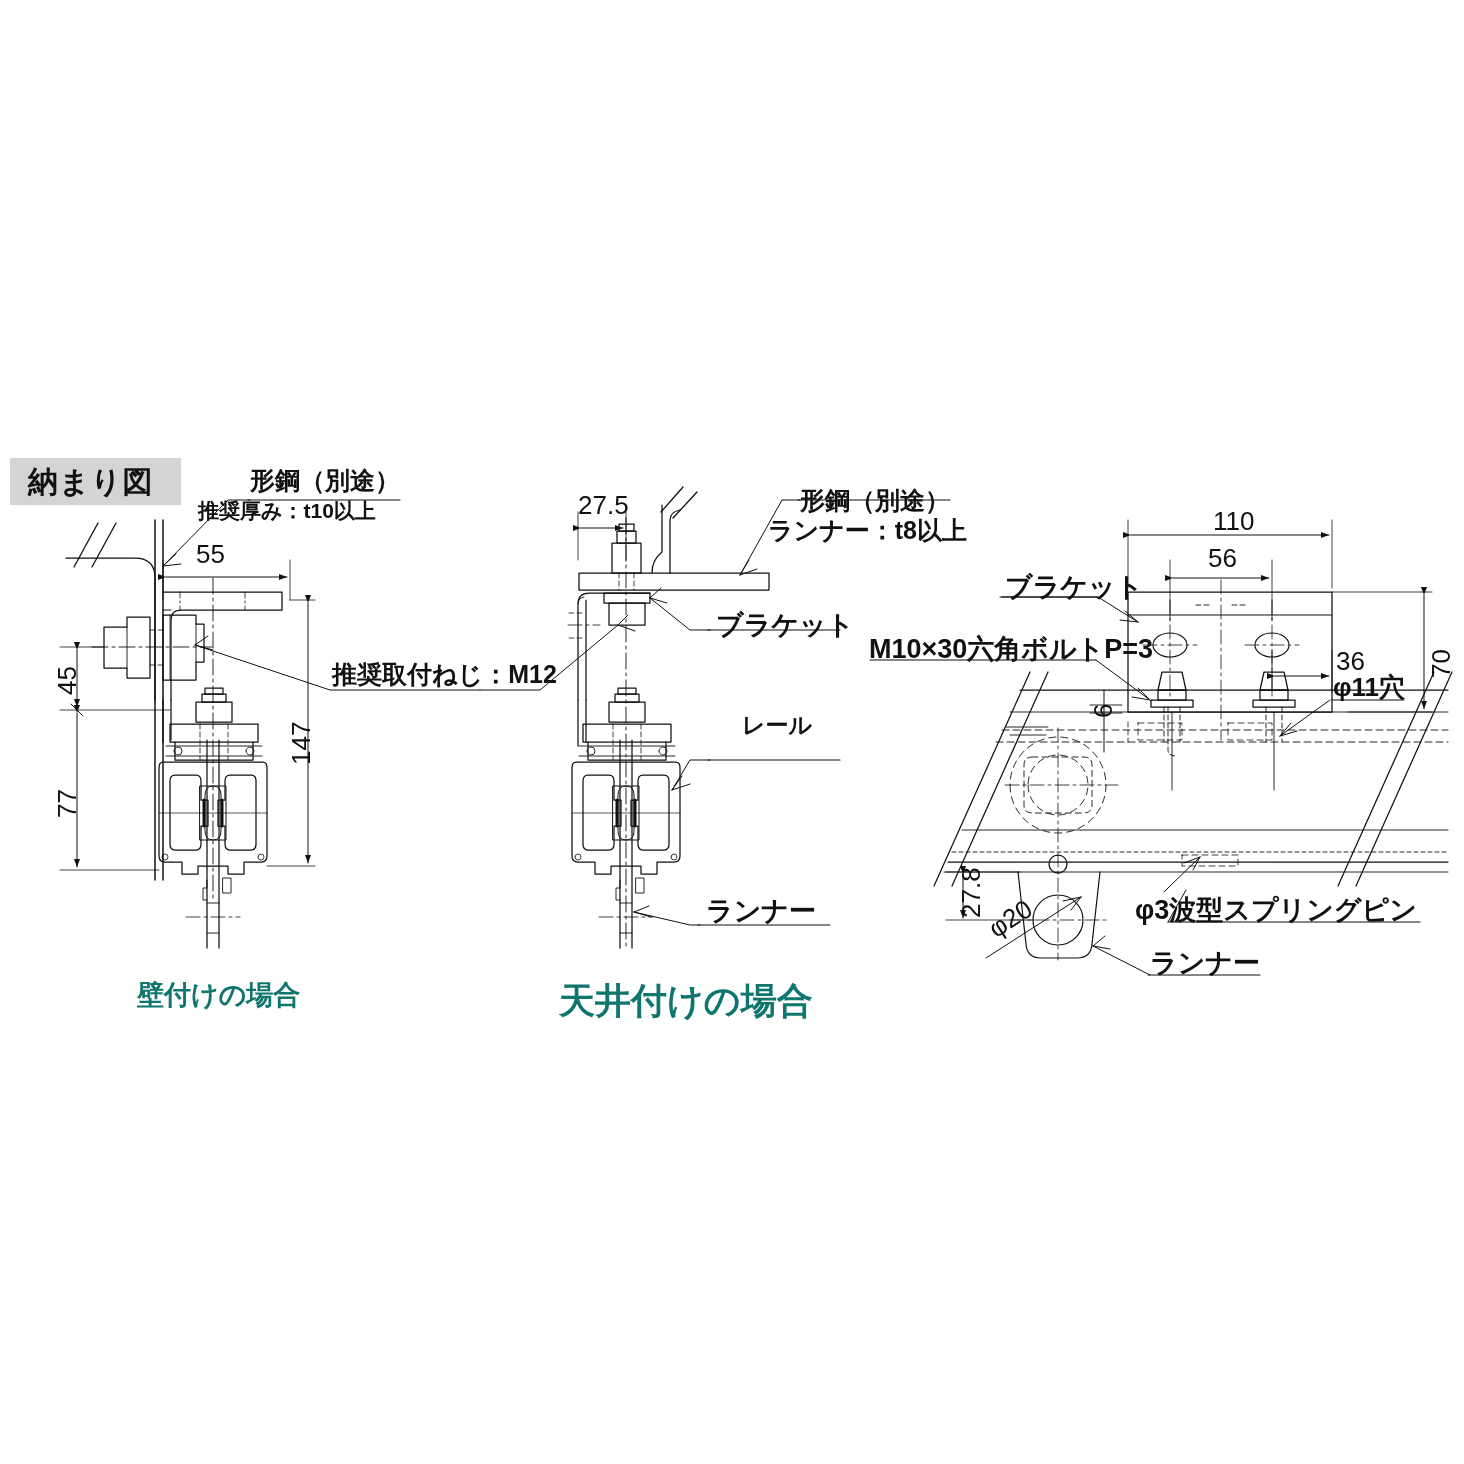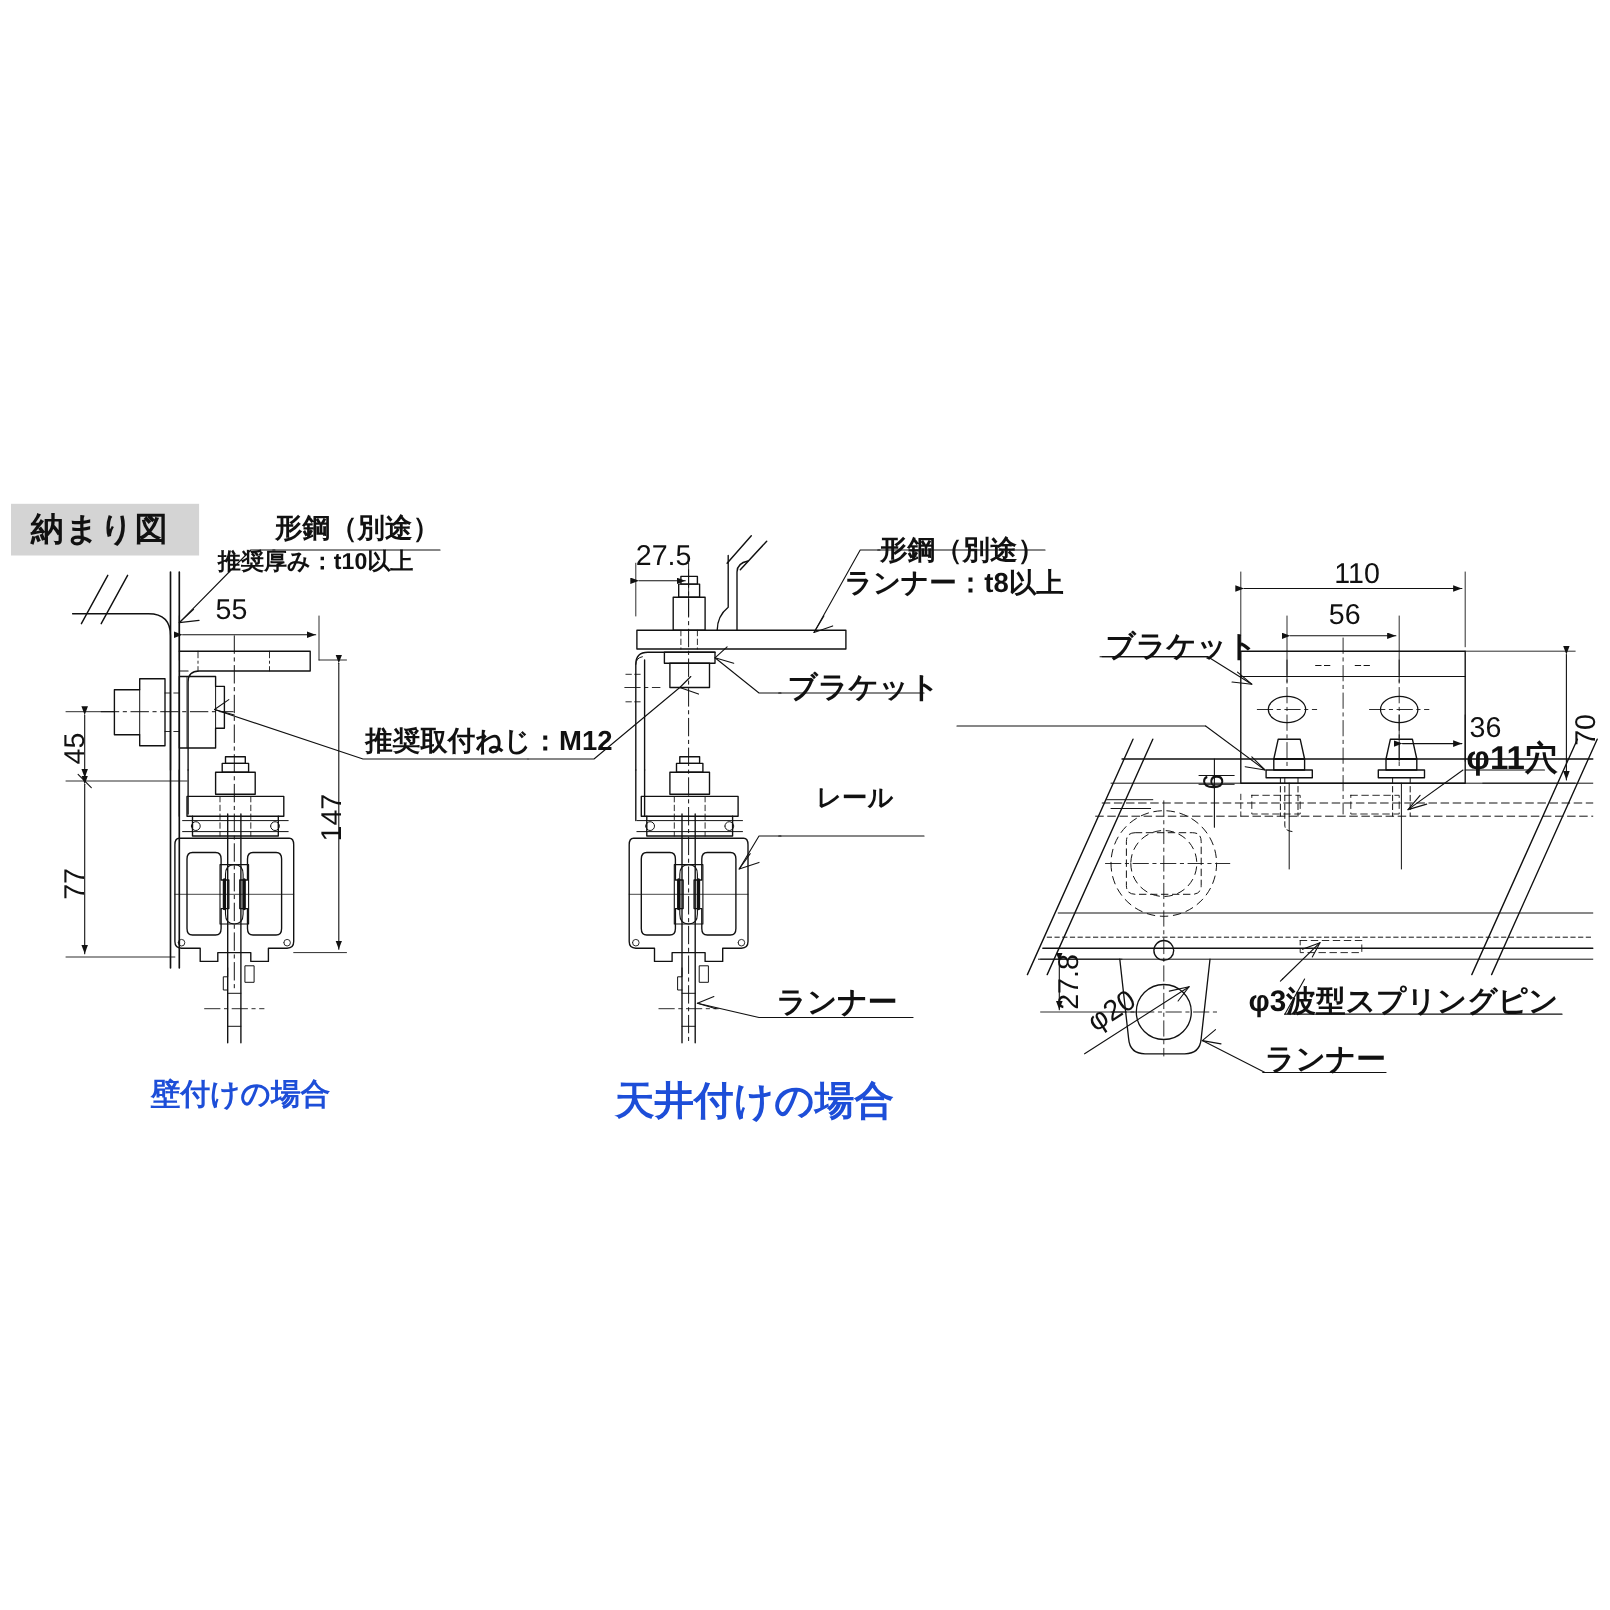--- a/index.html
+++ b/index.html
@@ -4,21 +4,21 @@
 <style>
   html,body{margin:0;padding:0;background:#ffffff;}
   body{width:1464px;height:1464px;font-family:"Liberation Sans","DejaVu Sans",sans-serif;}
   #stage{position:relative;width:1464px;height:1464px;overflow:hidden;background:#fff;}
   svg{display:block;}
   .dwg{position:absolute;top:0;left:0;width:1464px;height:1464px;}
   .ttl{position:absolute;background:#d4d4d4;color:#111;font-weight:bold;
        font-size:30px;letter-spacing:1px;line-height:1;padding:9px 14px 11px 18px;}
   .lbl{position:absolute;color:#111;font-weight:bold;white-space:nowrap;line-height:1.15;}
   .dim{position:absolute;color:#111;white-space:nowrap;line-height:1;font-weight:400;}
-  .cap{position:absolute;color:#1d4ed8;font-weight:bold;white-space:nowrap;}
+  .cap{position:absolute;color:#0f766e;font-weight:bold;white-space:nowrap;}
   .rot90{transform-origin:0 0;transform:rotate(-90deg);}
 </style>
 </head>
 <body>
 
 <div id="stage">
 
   <div class="ttl" style="left:10px;top:458px;width:139px;height:27px;">納まり図</div>
 
   <svg class="dwg" viewBox="0 0 1464 1464">
@@ -354,17 +354,18 @@
 
   <div class="dim" style="left:1213px;top:508px;font-size:26px;">110</div>
   <div class="dim" style="left:1208px;top:545px;font-size:26px;">56</div>
   <div class="dim" style="left:1336px;top:648px;font-size:26px;">36</div>
   <div class="dim rot90" style="left:1428px;top:678px;font-size:26px;">70</div>
   <div class="dim rot90" style="left:1090px;top:718px;font-size:26px;">6</div>
   <div class="dim rot90" style="left:958px;top:918px;font-size:26px;">27.8</div>
   <div class="dim" style="left:984px;top:920px;font-size:26px;transform-origin:0 0;transform:rotate(-33deg);">φ20</div>
 
   <div class="lbl" style="left:1005px;top:572px;font-size:27px;">ブラケット</div>
-  <div class="lbl" style="left:1333px;top:673px;font-size:30px;">φ11穴</div>
+  <div class="lbl" style="left:869px;top:634px;font-size:27px;">M10×30六角ボルトP=3</div>
+  <div class="lbl" style="left:1333px;top:673px;font-size:26px;">φ11穴</div>
   <div class="lbl" style="left:1135px;top:895px;font-size:27px;">φ3波型スプリングピン</div>
   <div class="lbl" style="left:1150px;top:948px;font-size:27px;">ランナー</div>
 
 </div>
 
 </body></html>

